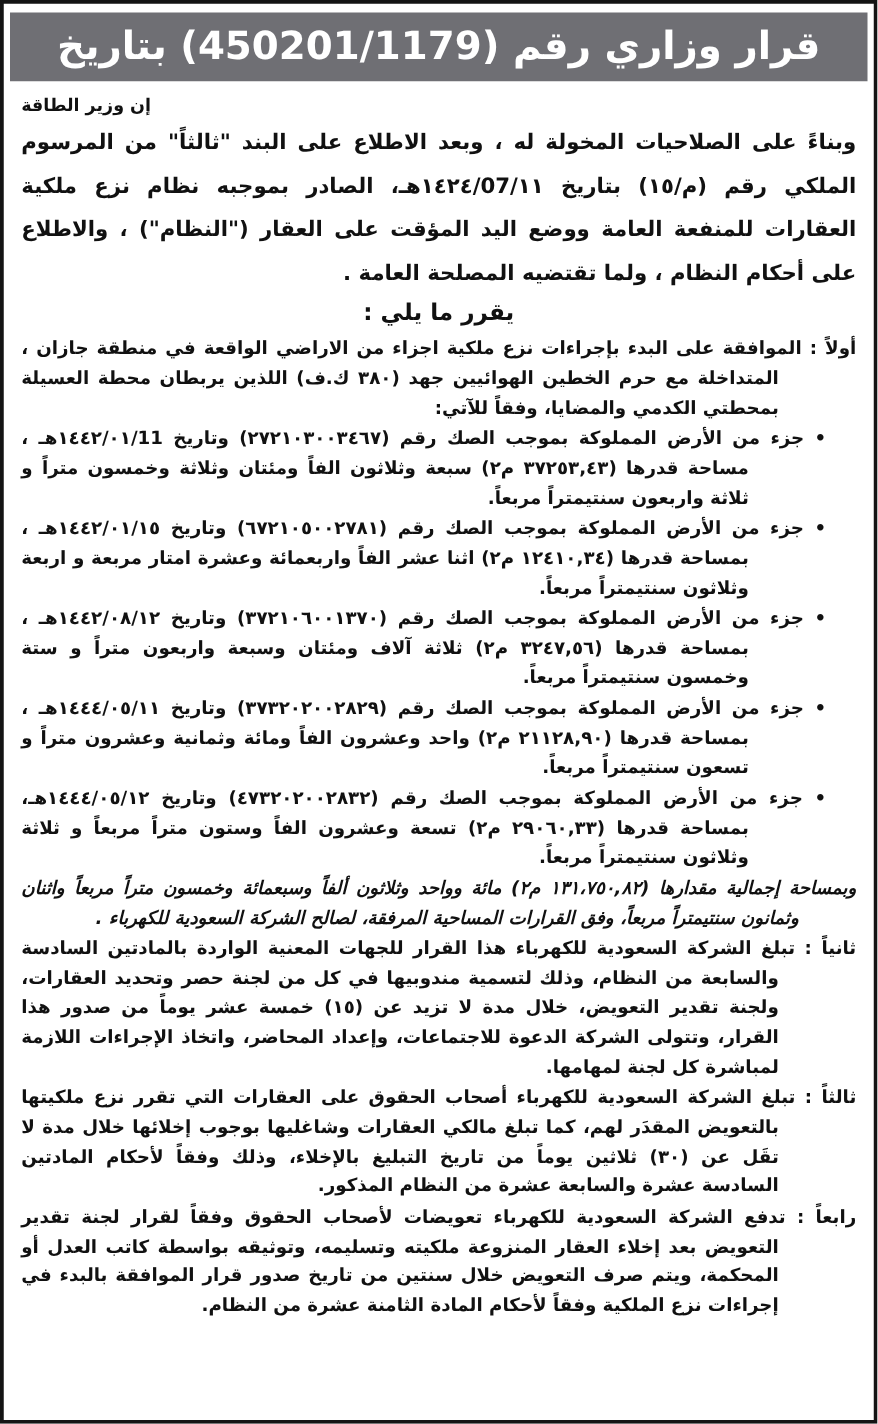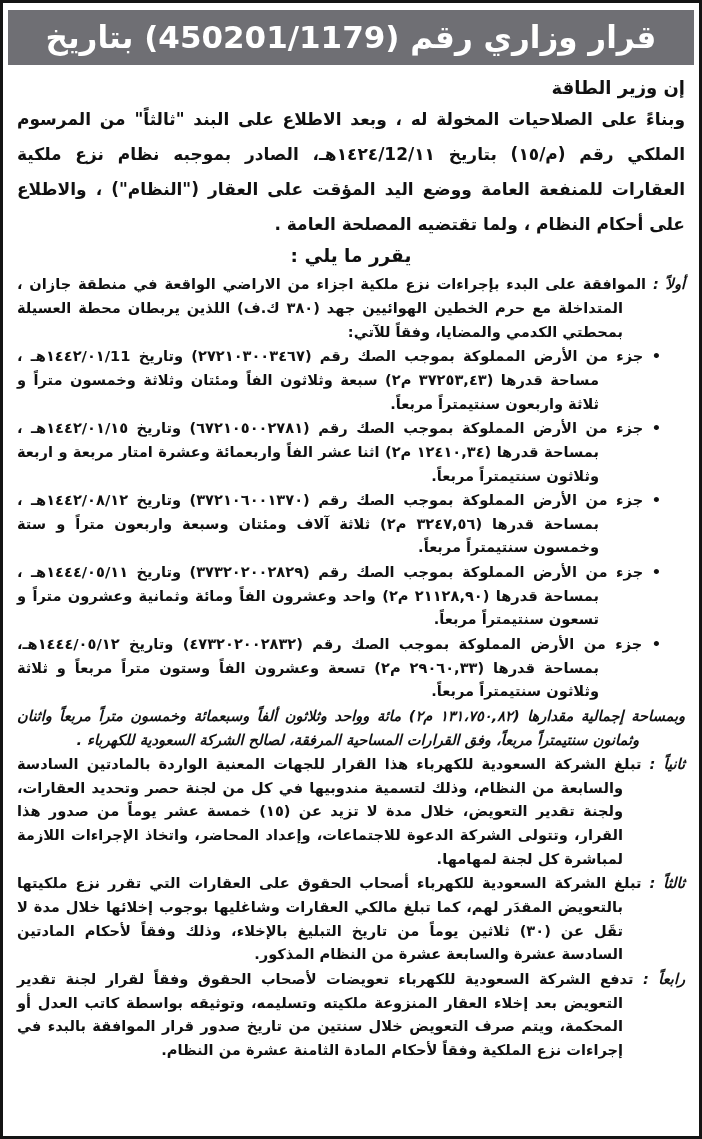--- a/index.html
+++ b/index.html
@@ -24,23 +24,23 @@
     font-weight: bold;
     font-size: 31px;
     line-height: 55px;
     height: 55px;
     letter-spacing: 0px;
   }
   .content {
     padding: 0 14px 0 14px;
   }
   .authority {
-    text-align: right;
+    text-align: left;
     font-weight: bold;
-    font-size: 18px;
+    font-size: 14px;
     margin-top: 12px;
     margin-bottom: 4px;
   }
   .preamble {
     font-weight: bold;
     font-size: 17px;
     line-height: 2.05;
     text-align: justify;
     margin: 2px 0 0 0;
   }
@@ -51,21 +51,21 @@
     margin: 4px 0 6px 0;
   }
   .doc-body { font-size: 14.6px; font-weight: bold; }
   .clause {
     line-height: 1.62;
     text-align: justify;
     padding-right: 62px;
     text-indent: -62px;
     margin: 1px 0;
   }
-  .clause .label { font-weight: bold; font-style: italic; }
+  .clause .label { font-weight: bold; }
   .bullet {
     line-height: 1.62;
     text-align: justify;
     margin: 1px 24px 1px 0;
     padding-right: 62px;
     text-indent: -62px;
   }
   .bullet::before { content: "\2022  "; font-weight: bold; }
   .total-line {
     line-height: 1.62;
@@ -94,21 +94,21 @@
 <div class="page">
 
   <div class="header-bar">
     <span>قرار وزاري رقم (450201/1179) بتاريخ 1445/03/27هـ</span>
   </div>
 
   <div class="content">
 
     <div class="authority">إن وزير الطاقة</div>
 
-    <p class="preamble">وبناءً على الصلاحيات المخولة له ، وبعد الاطلاع على البند "ثالثاً" من المرسوم الملكي رقم (م/١٥) بتاريخ ١٤٢٤/12/١١هـ، الصادر بموجبه نظام نزع ملكية العقارات للمنفعة العامة ووضع اليد المؤقت على العقار ("النظام") ، والاطلاع على أحكام النظام ، ولما تقتضيه المصلحة العامة .</p>
+    <p class="preamble">وبناءً على الصلاحيات المخولة له ، وبعد الاطلاع على البند "ثالثاً" من المرسوم الملكي رقم (م/١٥) بتاريخ ١٤٢٤/07/١١هـ، الصادر بموجبه نظام نزع ملكية العقارات للمنفعة العامة ووضع اليد المؤقت على العقار ("النظام") ، والاطلاع على أحكام النظام ، ولما تقتضيه المصلحة العامة .</p>
 
     <div class="decree-line">يقرر ما يلي :</div>
 
     <div class="doc-body">
 
       <p class="clause"><span class="label">أولاً :</span> <span>الموافقة على البدء بإجراءات نزع ملكية اجزاء من الاراضي الواقعة في منطقة جازان ، المتداخلة مع حرم الخطين الهوائيين جهد (٣٨٠ ك.ف) اللذين يربطان محطة العسيلة بمحطتي الكدمي والمضايا، وفقاً للآتي:</span></p>
 
       <p class="bullet">جزء من الأرض المملوكة بموجب الصك رقم (٢٧٢١٠٣٠٠٣٤٦٧) وتاريخ ١٤٤٢/٠١/11هـ ، مساحة قدرها (٣٧٢٥٣,٤٣ م٢) سبعة وثلاثون الفاً ومئتان وثلاثة وخمسون متراً و ثلاثة واربعون سنتيمتراً مربعاً.</p>
       <p class="bullet">جزء من الأرض المملوكة بموجب الصك رقم (٦٧٢١٠٥٠٠٢٧٨١) وتاريخ ١٤٤٢/٠١/١٥هـ ، بمساحة قدرها (١٢٤١٠,٣٤ م٢) اثنا عشر الفاً واربعمائة وعشرة امتار مربعة و اربعة وثلاثون سنتيمتراً مربعاً.</p>
       <p class="bullet">جزء من الأرض المملوكة بموجب الصك رقم (٣٧٢١٠٦٠٠١٣٧٠) وتاريخ ١٤٤٢/٠٨/١٢هـ ، بمساحة قدرها (٣٢٤٧,٥٦ م٢) ثلاثة آلاف ومئتان وسبعة واربعون متراً و ستة وخمسون سنتيمتراً مربعاً.</p>

